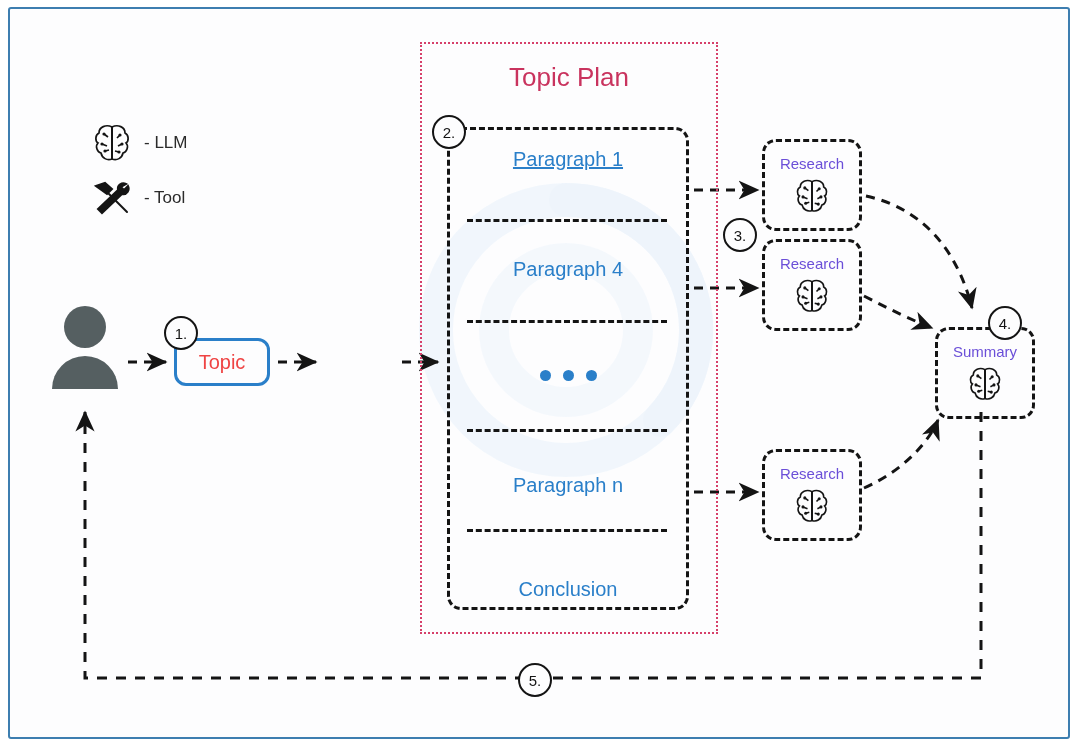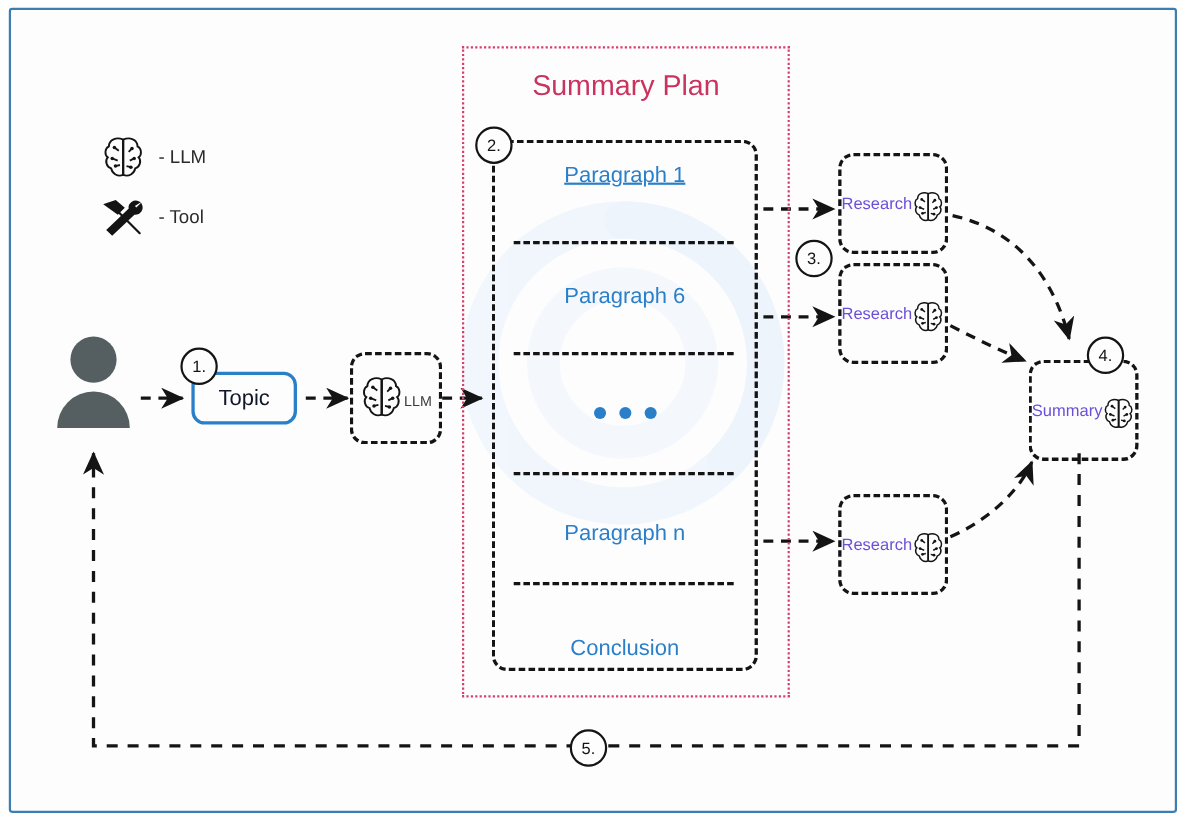--- a/index.html
+++ b/index.html
@@ -120,20 +120,21 @@
   }
 
   
   .node-box {
     position: absolute;
     border: 3px dashed #141414;
     border-radius: 14px;
     box-sizing: border-box;
     background: transparent;
     display: flex;
+    flex-direction: column;
     align-items: center;
     justify-content: center;
   }
   .node-title {
     font-size: 15px;
     color: #6b4fd8;
     line-height: 1;
   }
   .node-caption {
     font-size: 13px;
@@ -149,21 +150,21 @@
     width: 96px;
     height: 48px;
     border: 3px solid #2a7fc9;
     border-radius: 12px;
     box-sizing: border-box;
     display: flex;
     align-items: center;
     justify-content: center;
     background: #fdfdfe;
   }
-  #topic-label { font-size: 20px; color: #0f172a; }
+  #topic-label { font-size: 20px; color: #ef4444; }
 
   
   .marker {
     position: absolute;
     width: 30px;
     height: 30px;
     border: 2px solid #141414;
     border-radius: 50%;
     background: #fdfdfe;
     display: flex;
@@ -268,51 +269,31 @@
   <div id="user-avatar">
     <div id="avatar-head"></div>
     <div id="avatar-body"></div>
   </div>
 
   <div id="topic-box">
     <span id="topic-label">Topic</span>
   </div>
   <div class="marker" style="left:164px; top:316px;">1.</div>
 
-  <div class="node-box" style="left:318px; top:320px; width:84px; height:84px;">
-    <svg class="brain-svg" width="40" height="42" viewBox="0 0 40 42" style="margin-top:-2px;">
-      <g fill="none" stroke="#141414" stroke-width="1.7">
-        <path d="M20 5 C14 2, 7 5, 7 11 C3 13, 3 19, 6 21 C3 24, 5 30, 9 31 C10 36, 15 39, 20 37 Z"></path>
-        <path d="M20 5 C26 2, 33 5, 33 11 C37 13, 37 19, 34 21 C37 24, 35 30, 31 31 C30 36, 25 39, 20 37 Z"></path>
-        <path d="M20 5 L20 37"></path>
-        <path d="M12 12 L16 15 M10 22 L15 24 M13 29 L17 28"></path>
-        <path d="M28 13 L25 16 M30 22 L26 24 M27 30 L23 29"></path>
-      </g>
-      <g fill="#141414">
-        <circle cx="12" cy="12" r="1.6"></circle>
-          <circle cx="10" cy="22" r="1.6"></circle>
-          <circle cx="13" cy="29" r="1.6"></circle>
-        <circle cx="28" cy="13" r="1.6"></circle>
-          <circle cx="30" cy="22" r="1.6"></circle>
-          <circle cx="27" cy="30" r="1.6"></circle>
-      </g>
-    </svg>
-    <span class="node-caption" style="margin-top:5px;">LLM</span>
-  </div>
 
   <div id="report-plan-box"></div>
-  <div id="report-plan-title">Summary Plan</div>
+  <div id="report-plan-title">Topic Plan</div>
 
   <div id="paragraph-stack"></div>
   <div class="marker" style="left:432px; top:115px;">2.</div>
 
   <div class="para-cell" style="top:148px;text-decoration:underline;">Paragraph 1</div>
   <div class="para-divider" style="top:219px;"></div>
 
-  <div class="para-cell" style="top:258px;">Paragraph 6</div>
+  <div class="para-cell" style="top:258px;">Paragraph 4</div>
   <div class="para-divider" style="top:320px;"></div>
 
   <div class="dots-row" style="top:370px;">
     <div class="dot"></div>
     <div class="dot"></div>
     <div class="dot"></div>
   </div>
   <div class="para-divider" style="top:429px;"></div>
 
   <div class="para-cell" style="top:474px;">Paragraph n</div>

